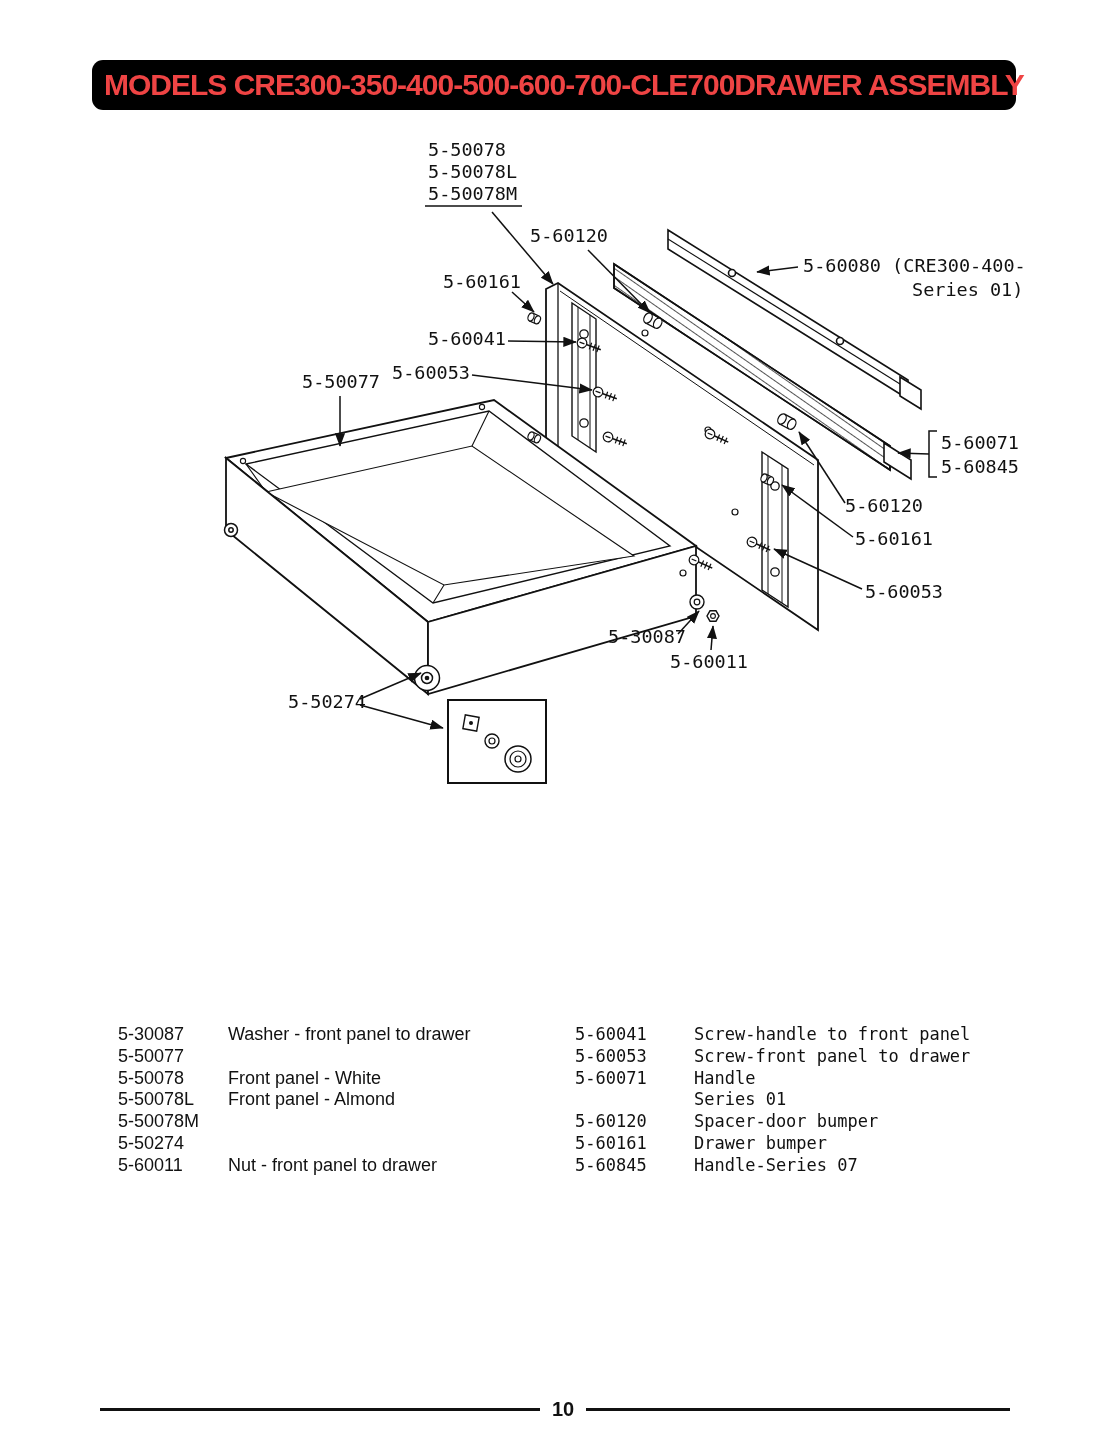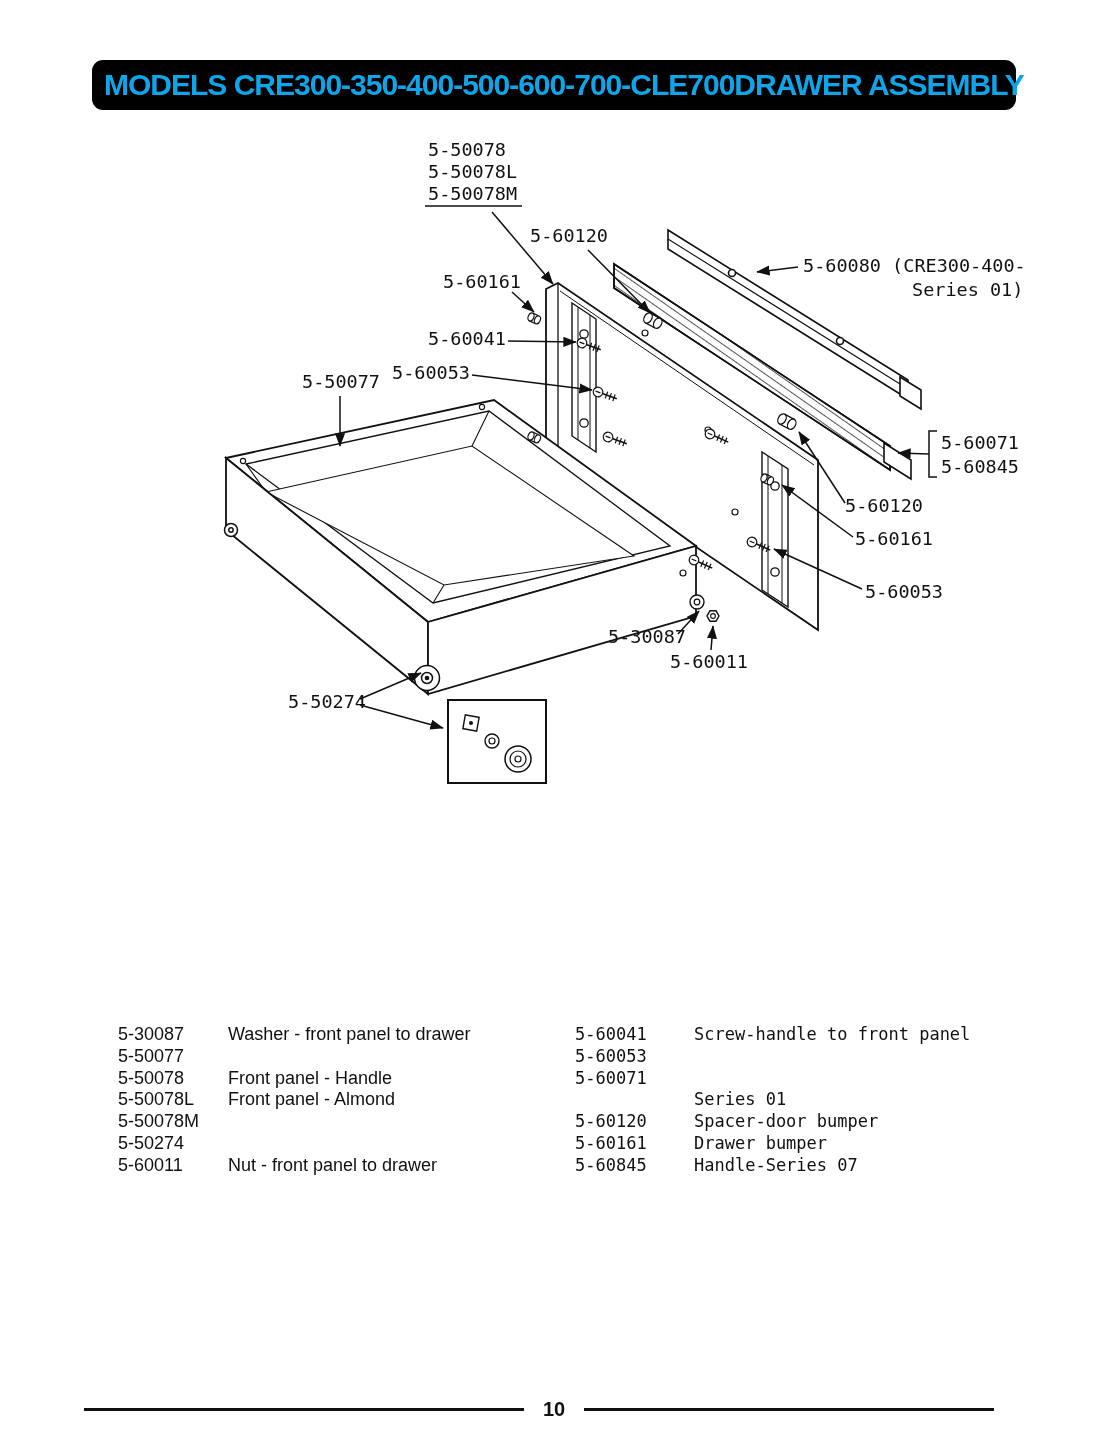--- a/index.html
+++ b/index.html
@@ -6,21 +6,21 @@
   html,body { background:#ffffff; }
   .page {
     position:relative; width:1100px; height:1440px; background:#fff;
     font-family:"Liberation Sans", sans-serif; color:#111; overflow:hidden; margin:0 auto;
   }
   
   .banner {
     position:absolute; left:92px; top:60px; width:924px; height:50px;
     background:#000; border-radius:11px;
     display:flex; align-items:center; justify-content:space-between;
-    padding:0 12px; color:#0ea5e9; font-weight:bold; font-size:30px;
+    padding:0 12px; color:#ef4444; font-weight:bold; font-size:30px;
     letter-spacing:-1px; white-space:nowrap;
   }
   
   svg.diagram { position:absolute; left:0; top:0; }
   svg.diagram text {
     font-family:"DejaVu Sans Mono", monospace;
     font-size:18.5px; fill:#111;
   }
   
   .plist {
@@ -28,22 +28,22 @@
     display:flex; align-items:flex-start;
   }
   .pcol-left { width:457px; font-size:18px; line-height:21.8px; }
   .pcol-right { width:470px; font-family:"DejaVu Sans Mono", monospace; font-size:17px; line-height:21.8px; }
   .prow { display:flex; }
   .pcol-left .pnum  { width:110px; flex:0 0 110px; }
   .pcol-right .pnum { width:119px; flex:0 0 119px; }
   .pdesc { flex:1; white-space:nowrap; }
   
   .footer {
-    position:absolute; left:84px; top:1398px; width:910px;
-    display:flex; align-items:center;gap:7px;
+    position:absolute; left:100px; top:1398px; width:910px;
+    display:flex; align-items:center;
   }
   .frule { height:3px; background:#111; }
   .frule-left { width:440px; }
   .frule-right { flex:1; }
   .fpage { font-weight:bold; font-size:20px; padding:0 12px; }
 </style>
 </head>
 <body>
 
 <div class="page">
@@ -207,21 +207,21 @@
     <div class="pcol-left">
       <div class="prow">
         <span class="pnum">5-30087</span>
         <span class="pdesc">Washer - front panel to drawer</span>
       </div>
       <div class="prow">
         <span class="pnum">5-50077</span>
       </div>
       <div class="prow">
         <span class="pnum">5-50078</span>
-        <span class="pdesc">Front panel - Handle</span>
+        <span class="pdesc">Front panel - White</span>
       </div>
       <div class="prow">
         <span class="pnum">5-50078L</span>
         <span class="pdesc">Front panel - Almond</span>
       </div>
       <div class="prow">
         <span class="pnum">5-50078M</span>
       </div>
       <div class="prow">
         <span class="pnum">5-50274</span>
@@ -231,23 +231,25 @@
         <span class="pdesc">Nut - front panel to drawer</span>
       </div>
     </div>
     <div class="pcol-right">
       <div class="prow">
         <span class="pnum">5-60041</span>
         <span class="pdesc">Screw-handle to front panel</span>
       </div>
       <div class="prow">
         <span class="pnum">5-60053</span>
+        <span class="pdesc">Screw-front panel to drawer</span>
       </div>
       <div class="prow">
         <span class="pnum">5-60071</span>
+        <span class="pdesc">Handle</span>
       </div>
       <div class="prow">
         <span class="pnum"></span>
         <span class="pdesc">Series 01</span>
       </div>
       <div class="prow">
         <span class="pnum">5-60120</span>
         <span class="pdesc">Spacer-door bumper</span>
       </div>
       <div class="prow">

